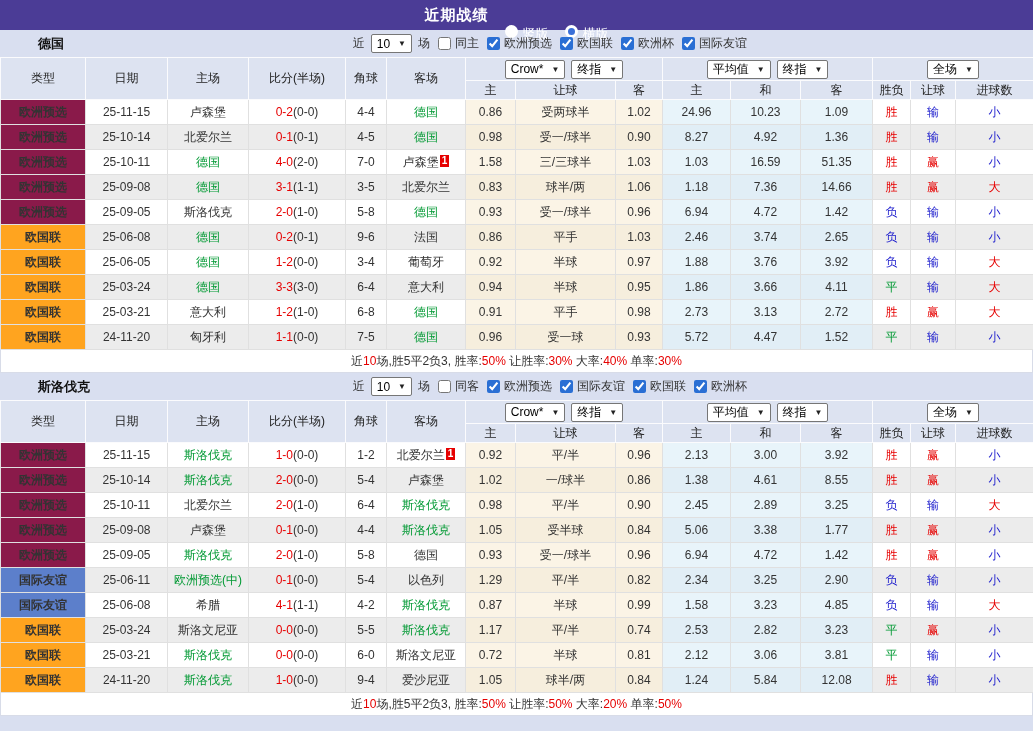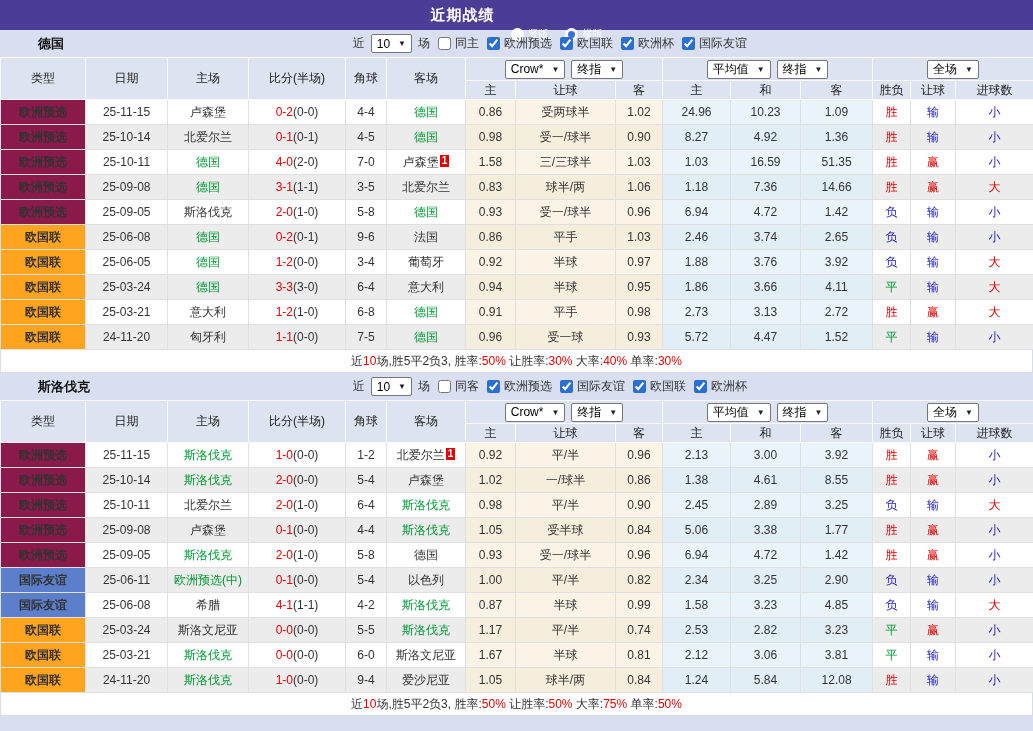--- a/index.html
+++ b/index.html
@@ -16,21 +16,21 @@
   .topbar {
     height: 30px;
     background: #4b3c96;
     display: flex;
     align-items: center;
     justify-content: center;
     gap: 16px;
     color: #fff;
   }
   .topbar .title { font-weight: bold; font-size: 15px; letter-spacing: 1px; }
-  .radio-opt { display: inline-flex; align-items: flex-end; gap: 5px; font-size: 10px; cursor: pointer; margin-top: 37px; }
+  .radio-opt { display: inline-flex; align-items: flex-start; gap: 5px; font-size: 13px; cursor: pointer; margin-top: 37px; }
   .radio-dot { display: inline-block; width: 13px; height: 13px; border-radius: 50%; }
   .radio-dot.on  { background: #fff; }
   .radio-dot.off { border: 3px solid #fff; background: #3a6fd8; }
   
   .teambar {
     height: 27px;
     display: flex;
     align-items: center;
     background: #d9dff0;
     font-size: 12px;
@@ -517,21 +517,21 @@
             <td style="color: rgb(230, 0, 0);">赢</td>
             <td style="color: rgb(26, 26, 204);">小</td>
           </tr>
           <tr class="alt">
             <td class="league" style="background: rgb(92, 127, 203);">国际友谊</td>
             <td>25-06-11</td>
             <td><span class="self">欧洲预选(中)</span></td>
             <td><span class="scr">0-1</span><span class="half">(0-0)</span></td>
             <td>5-4</td>
             <td><span>以色列</span></td>
-            <td class="crow">1.00</td>
+            <td class="crow">1.29</td>
             <td class="crow">平/半</td>
             <td class="crow">0.82</td>
             <td class="avg">2.34</td>
             <td class="avg">3.25</td>
             <td class="avg">2.90</td>
             <td style="color: rgb(26, 26, 204);">负</td>
             <td style="color: rgb(26, 26, 204);">输</td>
             <td style="color: rgb(26, 26, 204);">小</td>
           </tr>
           <tr>
@@ -568,21 +568,21 @@
             <td style="color: rgb(230, 0, 0);">赢</td>
             <td style="color: rgb(26, 26, 204);">小</td>
           </tr>
           <tr>
             <td class="league" style="background: rgb(255, 164, 31);">欧国联</td>
             <td>25-03-21</td>
             <td><span class="self">斯洛伐克</span></td>
             <td><span class="scr">0-0</span><span class="half">(0-0)</span></td>
             <td>6-0</td>
             <td><span>斯洛文尼亚</span></td>
-            <td class="crow">1.67</td>
+            <td class="crow">0.72</td>
             <td class="crow">半球</td>
             <td class="crow">0.81</td>
             <td class="avg">2.12</td>
             <td class="avg">3.06</td>
             <td class="avg">3.81</td>
             <td style="color: rgb(0, 153, 51);">平</td>
             <td style="color: rgb(26, 26, 204);">输</td>
             <td style="color: rgb(26, 26, 204);">小</td>
           </tr>
           <tr class="alt">
@@ -597,15 +597,15 @@
             <td class="crow">0.84</td>
             <td class="avg">1.24</td>
             <td class="avg">5.84</td>
             <td class="avg">12.08</td>
             <td style="color: rgb(230, 0, 0);">胜</td>
             <td style="color: rgb(26, 26, 204);">输</td>
             <td style="color: rgb(26, 26, 204);">小</td>
           </tr>
         </tbody>
       </table>
-      <div class="sec-footer"><span>近</span><span class="red">10</span><span>场,胜5平2负3, 胜率:</span><span class="red">50%</span><span> 让胜率:</span><span class="red">50%</span><span> 大率:</span><span class="red">75%</span><span> 单率:</span><span class="red">50%</span></div>
+      <div class="sec-footer"><span>近</span><span class="red">10</span><span>场,胜5平2负3, 胜率:</span><span class="red">50%</span><span> 让胜率:</span><span class="red">50%</span><span> 大率:</span><span class="red">20%</span><span> 单率:</span><span class="red">50%</span></div>
     </div>
   </div>
 
 </body></html>

